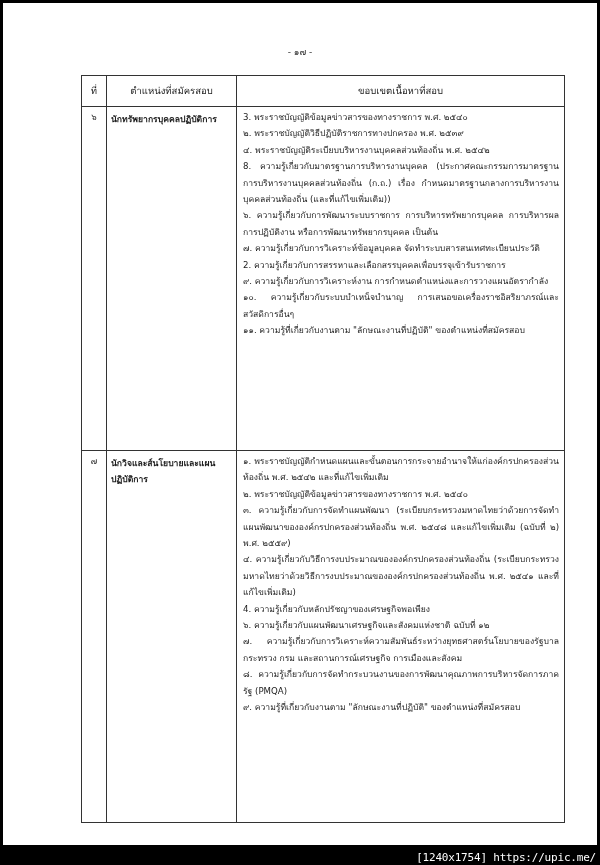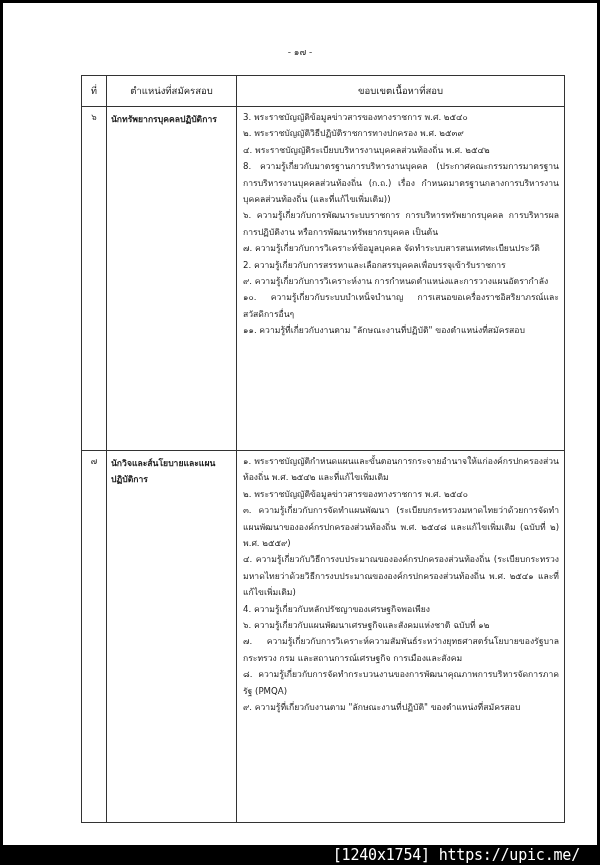--- a/index.html
+++ b/index.html
@@ -31,22 +31,22 @@
   col.c-no { width: 25px; }
   col.c-pos { width: 130px; }
   col.c-scope { width: 328px; }
   td.no { text-align: center; padding-top: 2px; }
   td.pos { padding: 4px 4px; font-weight: bold; }
   td.scope-cell { padding: 2px 5px 14px 6px; }
   .item { display: block; text-align: justify; }
   .row6 td { height: 327px; }
   .row7 td { height: 355px; }
   .footer-label {
-    position: absolute; right: 20px; bottom: 1px; color: #fff;
-    font-family: "DejaVu Sans Mono", monospace; font-size: 15px; letter-spacing: -0.2px;
+    position: absolute; right: 4px; bottom: 1px; color: #fff;
+    font-family: "DejaVu Sans Mono", monospace; font-size: 11px; letter-spacing: -0.2px;
   }
 </style>
 </head>
 <body>
 
 <div class="page">
   <div class="page-number">- ๑๗ -</div>
 
   <table class="scope">
     <colgroup>

